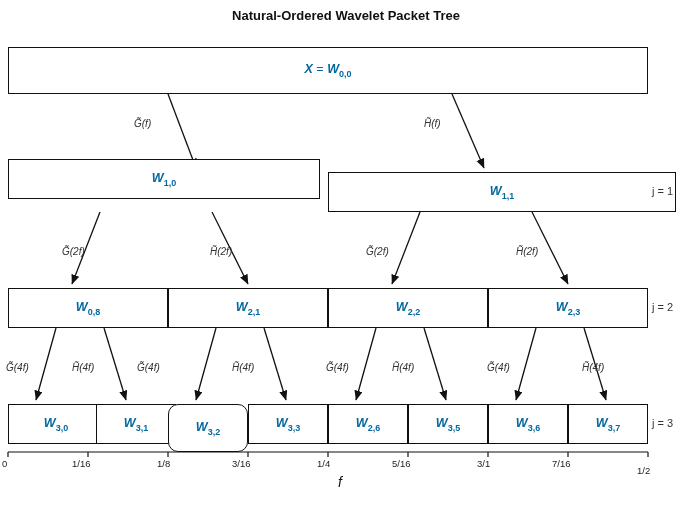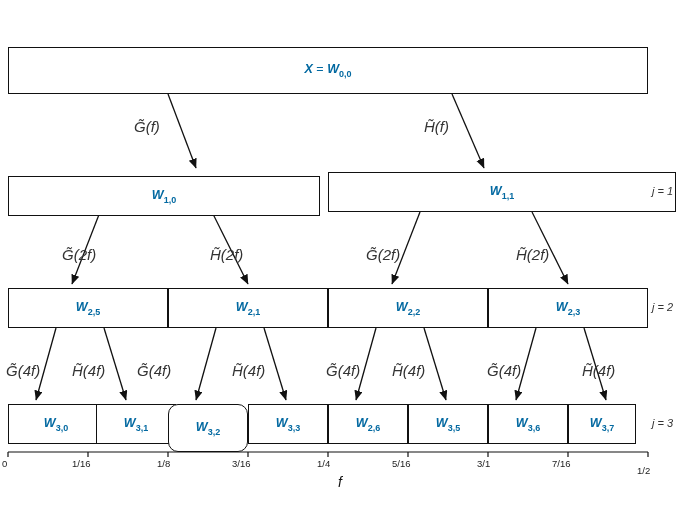--- a/index.html
+++ b/index.html
@@ -54,29 +54,28 @@
     font-style: italic;
     font-weight: bold;
   }
   .node .lbl sub {
     font-style: normal;
     font-weight: bold;
     font-size: 9px;
   }
   .filt {
     position: absolute;
-    font-size: 15px;
+    font-size: 10px;
     font-style: italic;
     color: #333333;
     white-space: nowrap;
   }
   .jlab {
     position: absolute;
     font-size: 11px;
-    font-style: italic;
     color: #333333;
     white-space: nowrap;
   }
   .tick {
     position: absolute;
     font-size: 9.5px;
     color: #222222;
     white-space: nowrap;
   }
   .axislabel {
@@ -84,20 +83,21 @@
     font-size: 14px;
     font-style: italic;
     color: #111111;
   }
 </style>
 </head>
 <body>
 
 <div id="stage">
 
+  <div class="title">Natural-Ordered Wavelet Packet Tree</div>
 
   <svg id="edges" viewBox="0 0 692 507">
     <defs>
       <marker id="ah" markerWidth="9" markerHeight="9" refX="7.2" refY="3.2" orient="auto">
         <path d="M0,0 L7.6,3.2 L0,6.4 z" fill="#111111"></path>
       </marker>
     </defs>
     <g id="edge-lines">
         <line x1="168" y1="94" x2="196" y2="168" stroke="#111111" stroke-width="1.3" marker-end="url(#ah)"></line>
         <line x1="452" y1="94" x2="484" y2="168" stroke="#111111" stroke-width="1.3" marker-end="url(#ah)"></line>
@@ -125,28 +125,28 @@
         <line x1="488" y1="452" x2="488" y2="457" stroke="#111111" stroke-width="1.2"></line>
         <line x1="568" y1="452" x2="568" y2="457" stroke="#111111" stroke-width="1.2"></line>
         <line x1="648" y1="452" x2="648" y2="457" stroke="#111111" stroke-width="1.2"></line>
       </g>
   </svg>
 
   <div id="nodes-layer">
       <div class="node" style="left: 8px; top: 47px; width: 640px; height: 47px;">
         <span class="lbl"><i>X</i> = <i>W</i><sub>0,0</sub></span>
       </div>
-      <div class="node" style="left: 8px; top: 176px; width: 312px; height: 40px;">
+      <div class="node" style="left: 8px; top: 159px; width: 312px; height: 40px;">
         <span class="lbl"><i>W</i><sub>1,0</sub></span>
       </div>
       <div class="node" style="left: 328px; top: 172px; width: 348px; height: 40px;">
         <span class="lbl"><i>W</i><sub>1,1</sub></span>
       </div>
       <div class="node" style="left: 8px; top: 288px; width: 160px; height: 40px;">
-        <span class="lbl"><i>W</i><sub>2,5</sub></span>
+        <span class="lbl"><i>W</i><sub>0,8</sub></span>
       </div>
       <div class="node" style="left: 168px; top: 288px; width: 160px; height: 40px;">
         <span class="lbl"><i>W</i><sub>2,1</sub></span>
       </div>
       <div class="node" style="left: 328px; top: 288px; width: 160px; height: 40px;">
         <span class="lbl"><i>W</i><sub>2,2</sub></span>
       </div>
       <div class="node" style="left: 488px; top: 288px; width: 160px; height: 40px;">
         <span class="lbl"><i>W</i><sub>2,3</sub></span>
       </div>
@@ -164,21 +164,21 @@
       </div>
       <div class="node" style="left: 328px; top: 404px; width: 80px; height: 40px;">
         <span class="lbl"><i>W</i><sub>2,6</sub></span>
       </div>
       <div class="node" style="left: 408px; top: 404px; width: 80px; height: 40px;">
         <span class="lbl"><i>W</i><sub>3,5</sub></span>
       </div>
       <div class="node" style="left: 488px; top: 404px; width: 80px; height: 40px;">
         <span class="lbl"><i>W</i><sub>3,6</sub></span>
       </div>
-      <div class="node" style="left: 568px; top: 404px; width: 68px; height: 40px;">
+      <div class="node" style="left: 568px; top: 404px; width: 80px; height: 40px;">
         <span class="lbl"><i>W</i><sub>3,7</sub></span>
       </div>
     </div>
   <div id="filters-layer">
       <div class="filt" style="left: 134px; top: 118px;">G̃(f)</div>
       <div class="filt" style="left: 424px; top: 118px;">H̃(f)</div>
       <div class="filt" style="left: 62px; top: 246px;">G̃(2f)</div>
       <div class="filt" style="left: 210px; top: 246px;">H̃(2f)</div>
       <div class="filt" style="left: 366px; top: 246px;">G̃(2f)</div>
       <div class="filt" style="left: 516px; top: 246px;">H̃(2f)</div>

